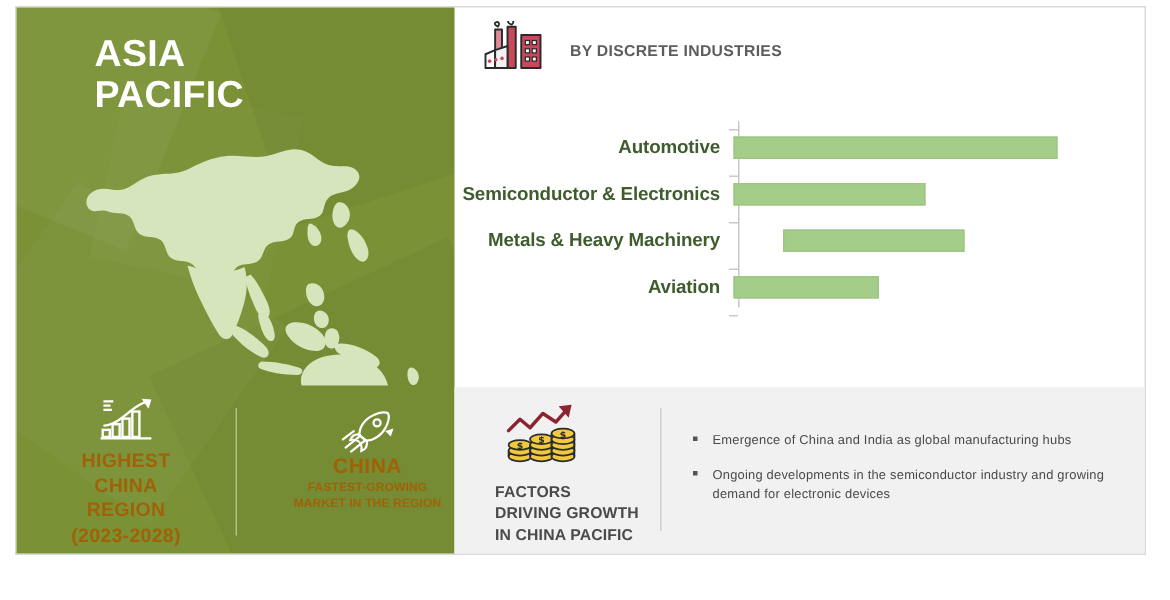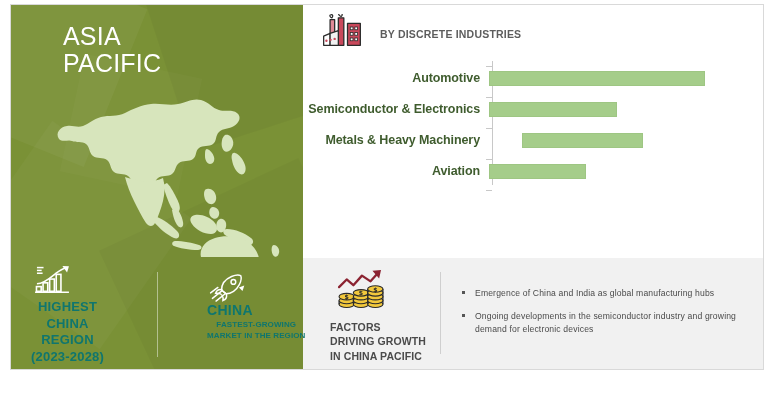--- a/index.html
+++ b/index.html
@@ -46,21 +46,21 @@
   .f4 { left:120px; top:190px; width:220px; height:200px;
         transform: rotate(-25deg); background: rgba(0,0,0,0.03); }
   .f5 { left:60px; top:60px; width:120px; height:120px;
         transform: rotate(12deg); background: rgba(255,255,255,0.025); }
 
   .region-title {
     position: absolute;
     left: 52px; top: 18px;
     color: #ffffff;
     font-size: 25px;
-    font-weight: normal;
+    font-weight: bold;
     line-height: 1.06;
     letter-spacing: 0.2px;
     z-index: 4;
   }
 
   .map-wrap {
     position: absolute;
     left: 18px; top: 72px;
     width: 260px; height: 180px;
     z-index: 3;
@@ -70,26 +70,25 @@
   .badge-strip {
     position: absolute;
     left: 11px; top: 258px;
     width: 292px; height: 111px;
     z-index: 5;
   }
   .badge {
     position: absolute;
     top: 0;
     height: 111px;
-    color: #0f766e;
+    color: #a16207;
     text-align: center;
     display: flex;
     flex-direction: column;
-    align-items: flex-start;
-    margin-left: 20px;
+    align-items: center;
   }
   .badge-cagr { left: 0; width: 146px; padding-top: 4px; }
   .badge-china { left: 148px; width: 144px; padding-top: 10px; padding-left: 28px; }
 
   .badge-icon { height: 34px; display:flex; align-items:flex-end; justify-content:center; }
   .badge-title {
     font-size: 13px; font-weight: bold;
     line-height: 1.28; margin-top: 3px;
     letter-spacing: .2px;
   }
@@ -117,21 +116,21 @@
     font-size: 10.5px;
     font-weight: bold;
     color: #5d5d5d;
     line-height: 1.45;
     letter-spacing: .2px;
   }
 
   
   .chart {
     position: absolute;
-    left: 304px; top: 59px;
+    left: 304px; top: 79px;
     width: 388px; height: 130px;
   }
   .chart-row {
     position: absolute;
     left: 0; width: 458px;
     height: 26px;
     display: flex; align-items: center;
   }
   .bar-label {
     width: 185px;

